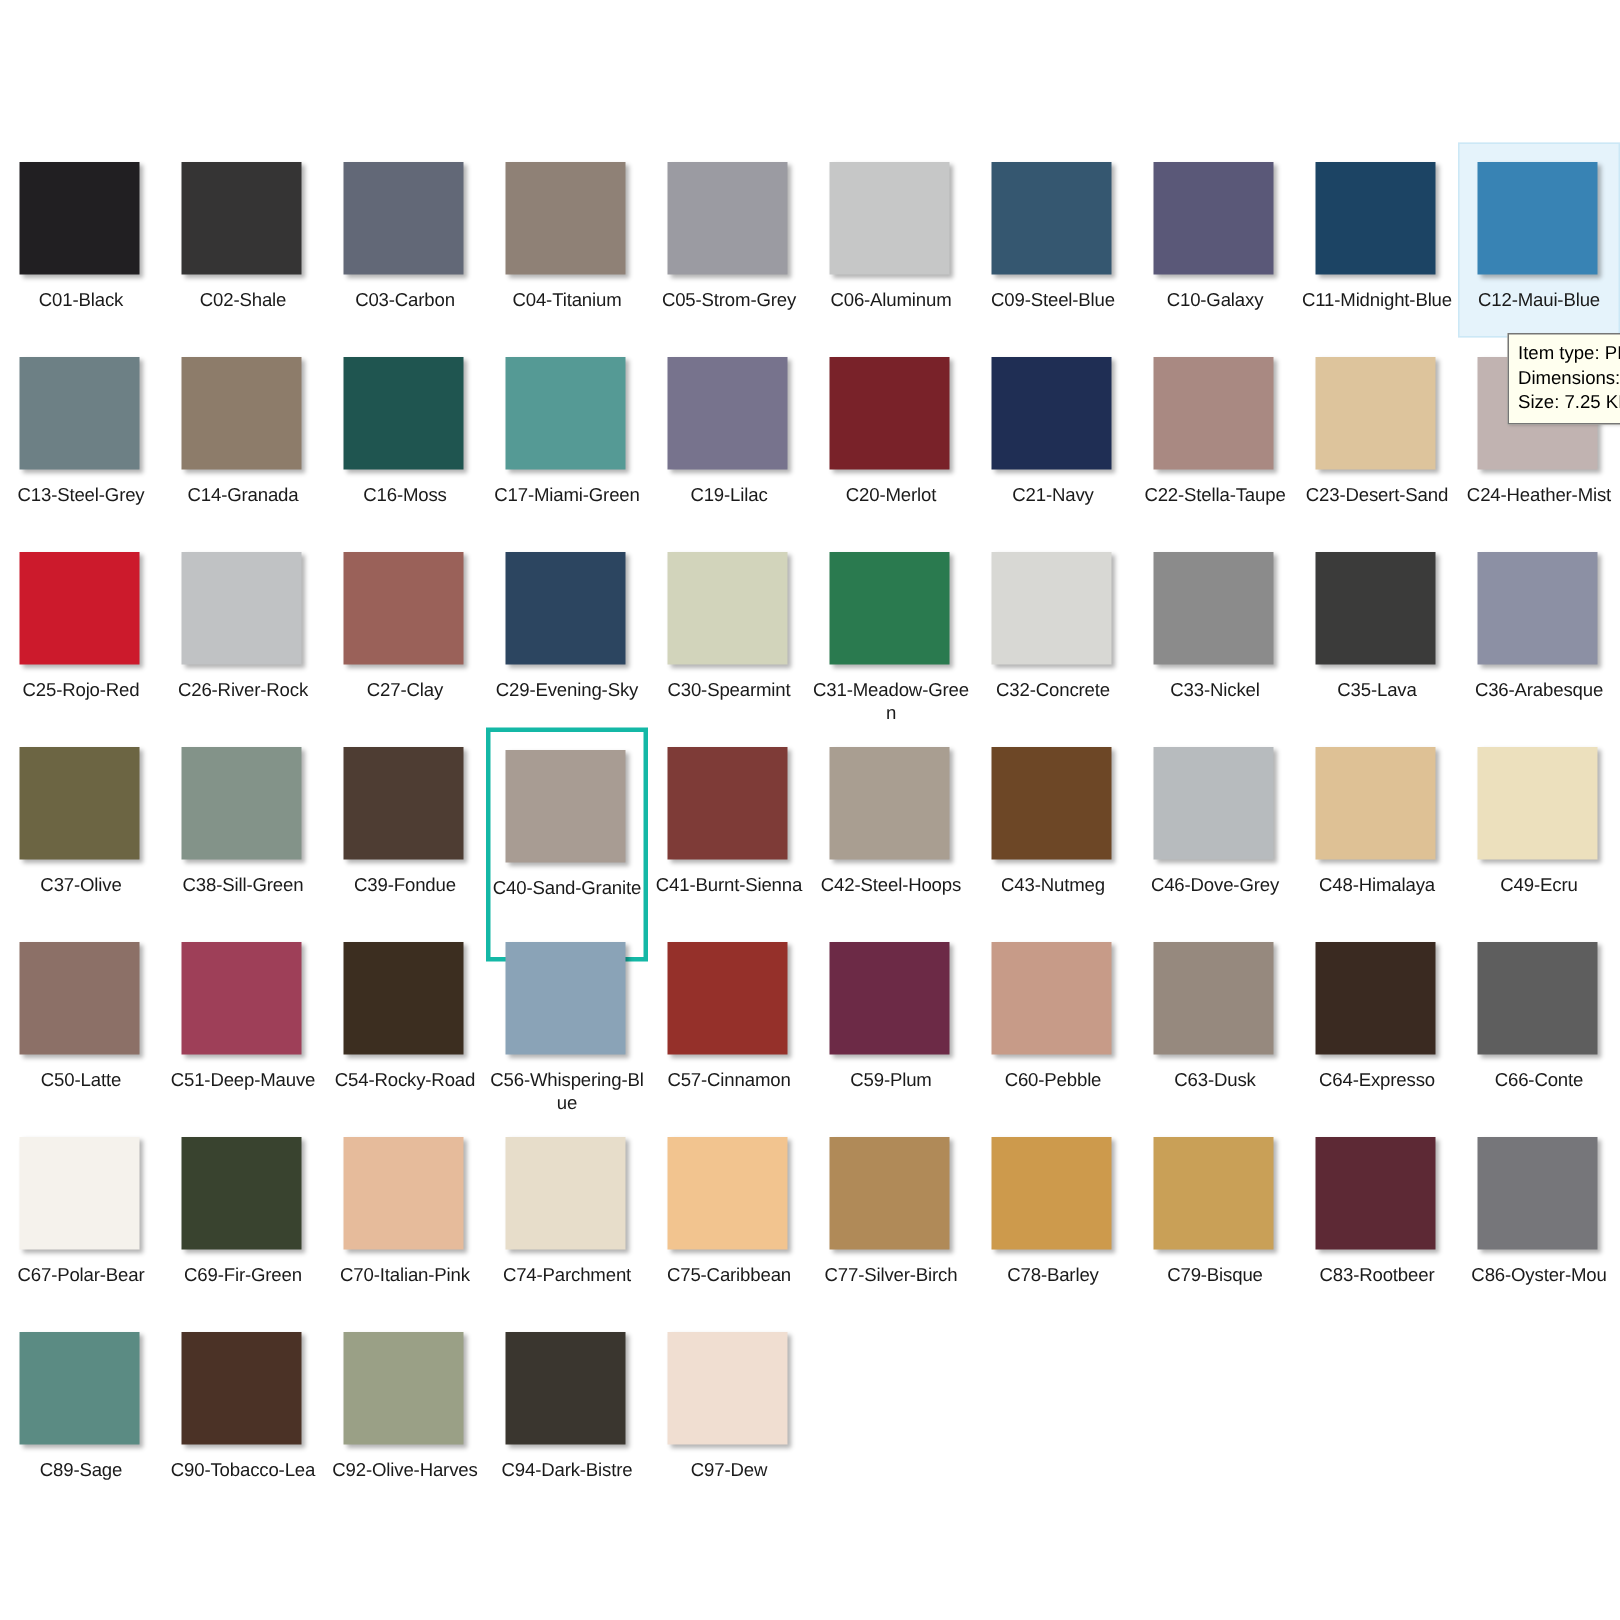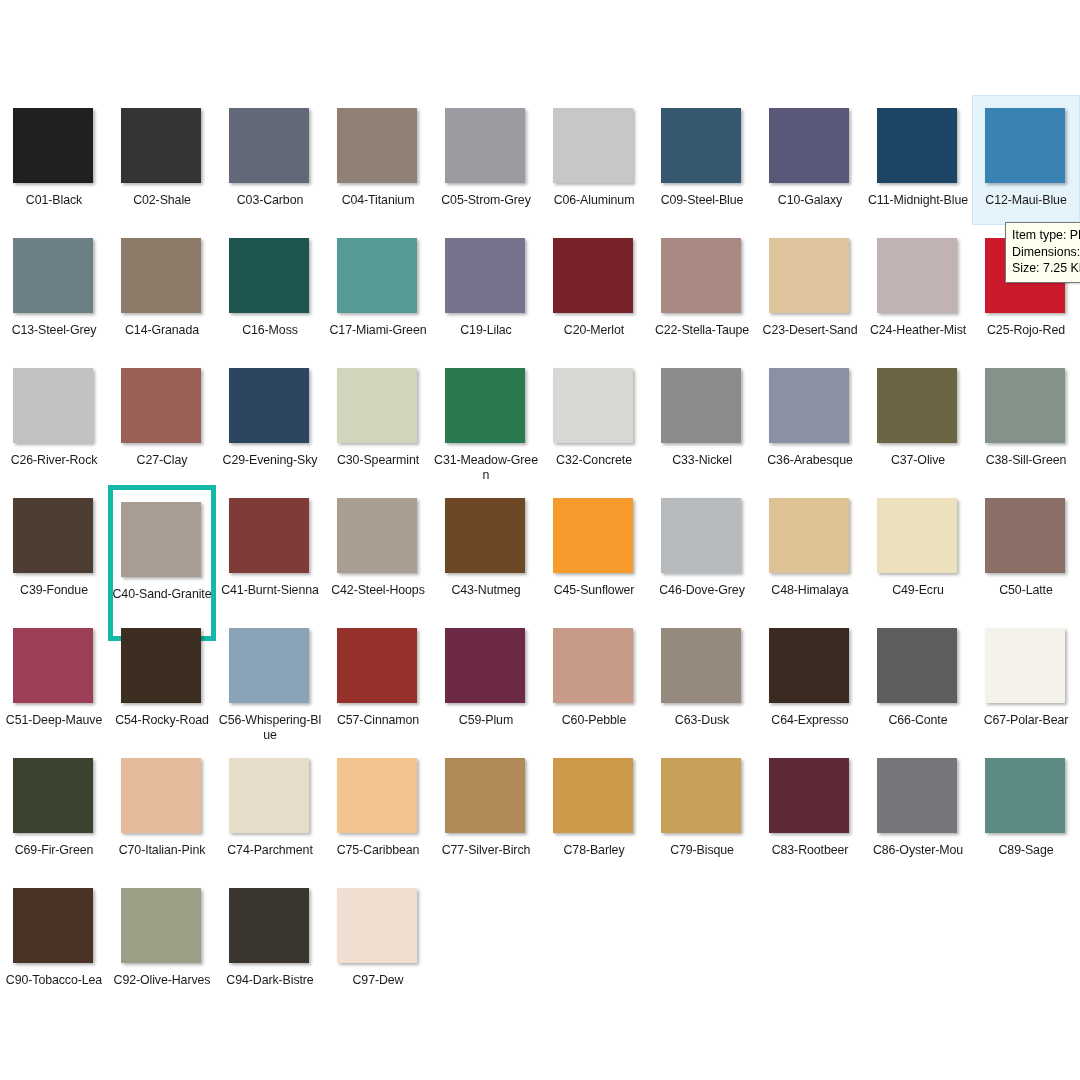--- a/index.html
+++ b/index.html
@@ -34,21 +34,21 @@
     padding-top: 12px;
     border: 1px solid transparent;
     background: transparent;
   }
   .tile.hovered {
     background: #e5f3fb;
     border: 1px solid #cce8f6;
   }
   .tile.selected {
     background: #ffffff;
-    border: 5px solid #14b8a6;
+    border: 3px solid #14b8a6;
     height: 156px;
   }
   .swatch-wrap {
     position: relative;
     width: 82px;
     height: 76px;
     display: block;
   }
   .swatch {
     position: absolute;
@@ -188,20 +188,26 @@
         <div class="label">C19-Lilac</div>
       </div>
       <div class="tile">
         <div class="swatch-wrap">
           <div class="swatch" style="background: rgb(121, 34, 41);"></div>
         </div>
         <div class="label">C20-Merlot</div>
       </div>
       <div class="tile">
         <div class="swatch-wrap">
+          <div class="swatch" style="background: rgb(31, 46, 84);"></div>
+        </div>
+        <div class="label">C21-Navy</div>
+      </div>
+      <div class="tile">
+        <div class="swatch-wrap">
           <div class="swatch" style="background: rgb(169, 137, 130);"></div>
         </div>
         <div class="label">C22-Stella-Taupe</div>
       </div>
       <div class="tile">
         <div class="swatch-wrap">
           <div class="swatch" style="background: rgb(221, 196, 156);"></div>
         </div>
         <div class="label">C23-Desert-Sand</div>
       </div>
@@ -254,20 +260,26 @@
         <div class="label">C32-Concrete</div>
       </div>
       <div class="tile">
         <div class="swatch-wrap">
           <div class="swatch" style="background: rgb(139, 139, 139);"></div>
         </div>
         <div class="label">C33-Nickel</div>
       </div>
       <div class="tile">
         <div class="swatch-wrap">
+          <div class="swatch" style="background: rgb(59, 59, 58);"></div>
+        </div>
+        <div class="label">C35-Lava</div>
+      </div>
+      <div class="tile">
+        <div class="swatch-wrap">
           <div class="swatch" style="background: rgb(140, 144, 164);"></div>
         </div>
         <div class="label">C36-Arabesque</div>
       </div>
       <div class="tile">
         <div class="swatch-wrap">
           <div class="swatch" style="background: rgb(108, 101, 67);"></div>
         </div>
         <div class="label">C37-Olive</div>
       </div>
@@ -299,26 +311,20 @@
         <div class="swatch-wrap">
           <div class="swatch" style="background: rgb(169, 158, 145);"></div>
         </div>
         <div class="label">C42-Steel-Hoops</div>
       </div>
       <div class="tile">
         <div class="swatch-wrap">
           <div class="swatch" style="background: rgb(109, 71, 38);"></div>
         </div>
         <div class="label">C43-Nutmeg</div>
-      </div>
-      <div class="tile">
-        <div class="swatch-wrap">
-          <div class="swatch" style="background: rgb(247, 155, 44);"></div>
-        </div>
-        <div class="label">C45-Sunflower</div>
       </div>
       <div class="tile">
         <div class="swatch-wrap">
           <div class="swatch" style="background: rgb(183, 187, 190);"></div>
         </div>
         <div class="label">C46-Dove-Grey</div>
       </div>
       <div class="tile">
         <div class="swatch-wrap">
           <div class="swatch" style="background: rgb(222, 193, 149);"></div>

